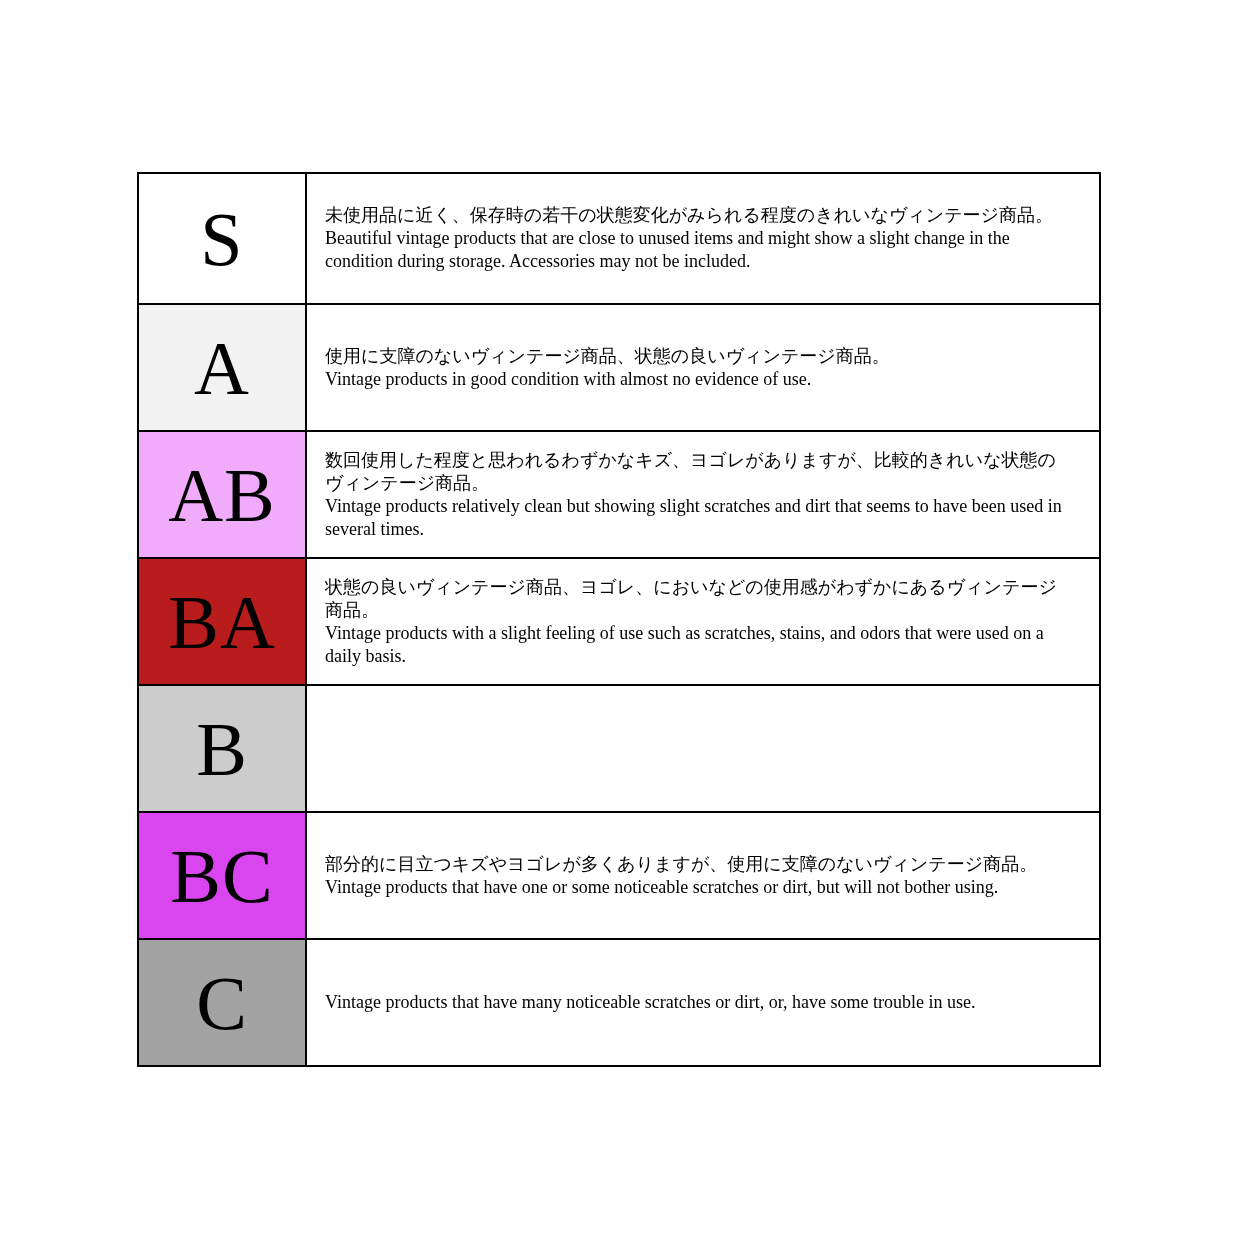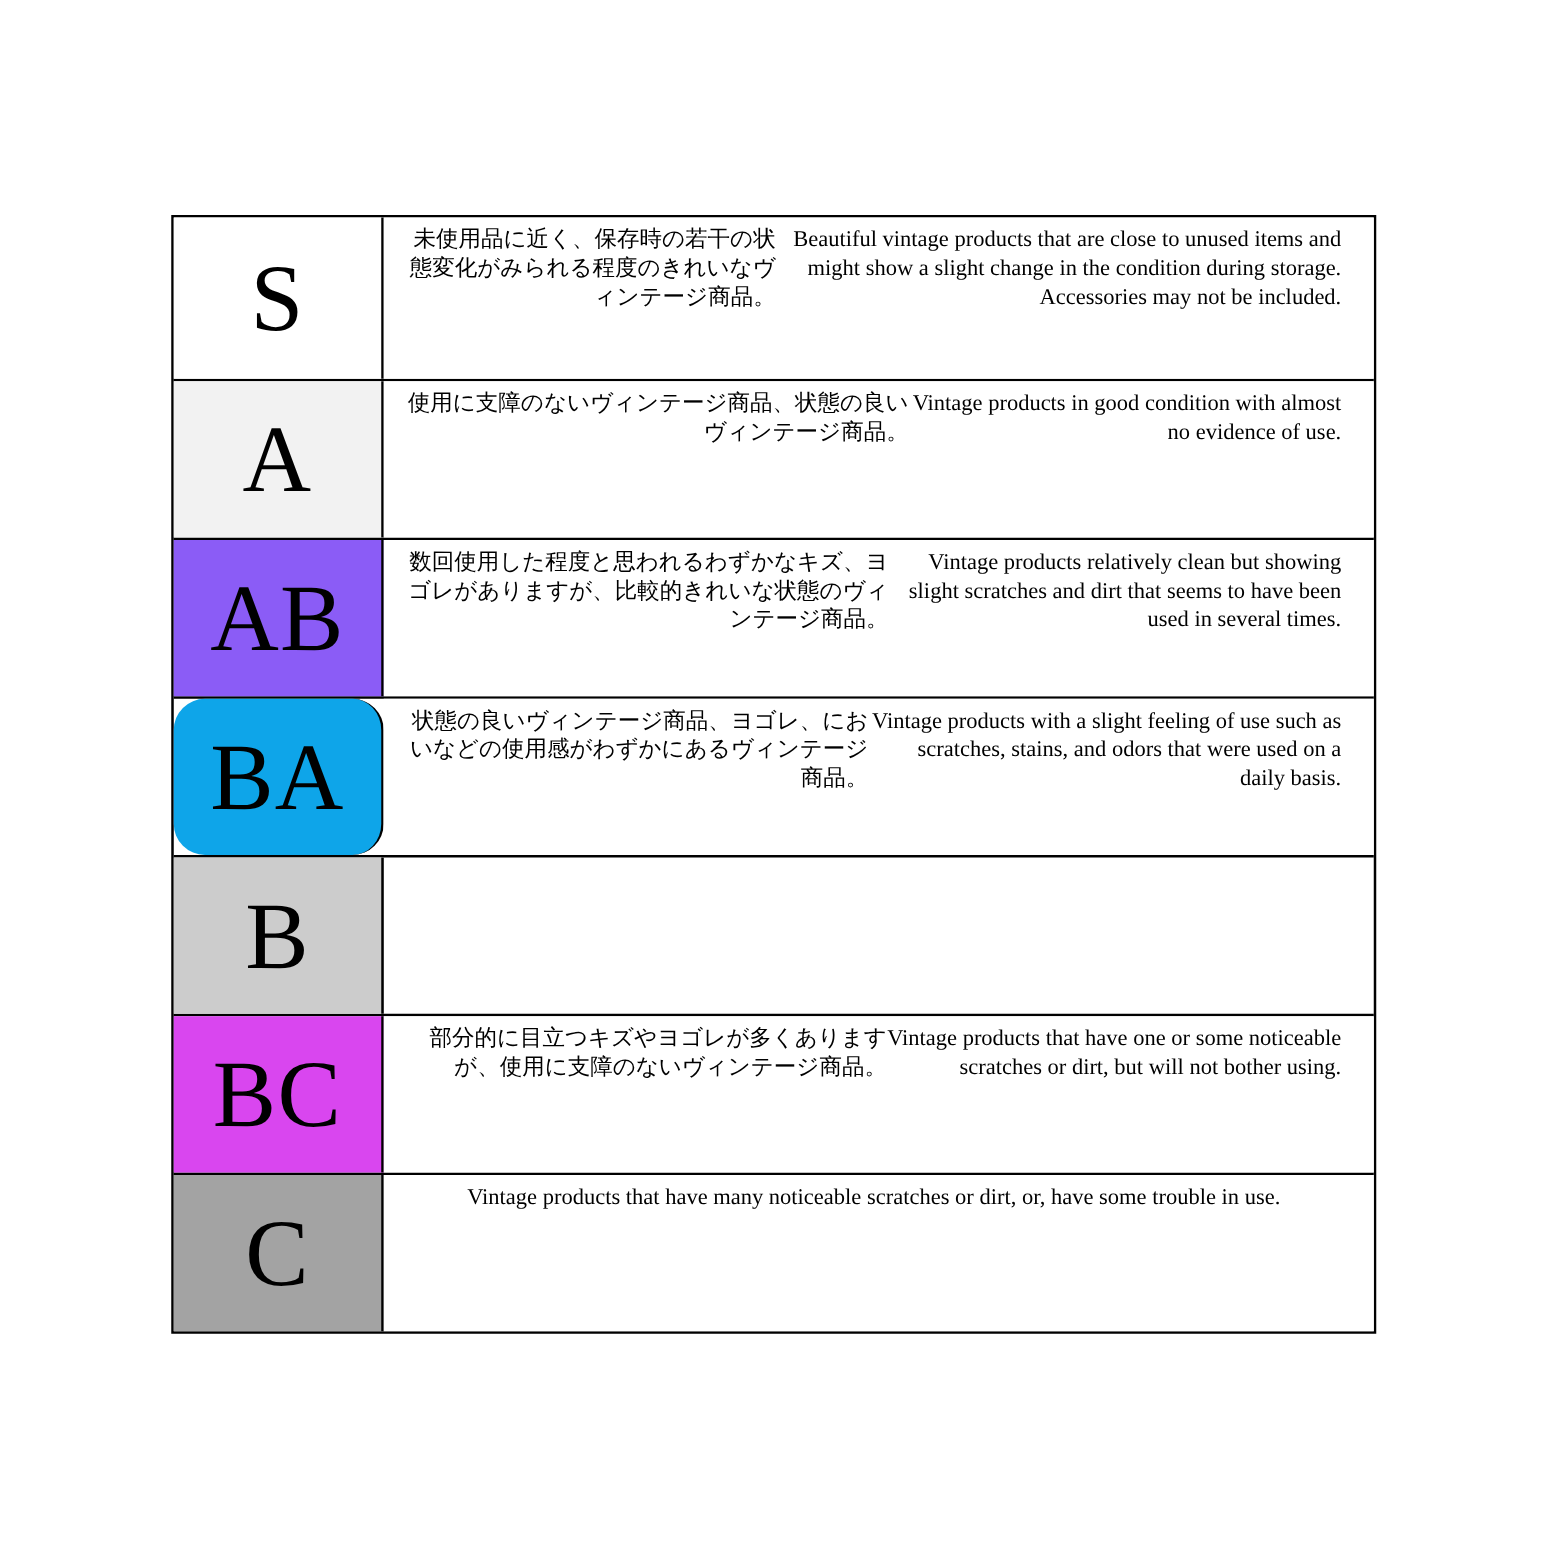--- a/index.html
+++ b/index.html
@@ -45,23 +45,23 @@
     font-size: 76px;
     line-height: 1;
     letter-spacing: 1px;
     color: #000000;
   }
   .desc-cell {
     flex: 1 1 auto;
     box-sizing: border-box;
     padding: 6px 26px 6px 18px;
     display: flex;
+    flex-direction: column;
     justify-content: center;
     background: #ffffff;
-    text-align: right;
   }
   .desc-jp, .desc-en {
     font-size: 18px;
     line-height: 23px;
   }
 </style>
 </head>
 <body>
 
 <div class="grade-table">
@@ -80,31 +80,31 @@
     <div class="grade-cell" style="background: rgb(242, 242, 242);">
       <span class="grade-letter">A</span>
     </div>
     <div class="desc-cell">
       <div class="desc-jp">使用に支障のないヴィンテージ商品、状態の良いヴィンテージ商品。</div>
       <div class="desc-en">Vintage products in good condition with almost no evidence of use.</div>
     </div>
   </div>
 
   <div class="grade-row">
-    <div class="grade-cell" style="background: #8b5cf6;">
+    <div class="grade-cell" style="background: #f0abfc;">
       <span class="grade-letter">AB</span>
     </div>
     <div class="desc-cell">
       <div class="desc-jp">数回使用した程度と思われるわずかなキズ、ヨゴレがありますが、比較的きれいな状態のヴィンテージ商品。</div>
       <div class="desc-en">Vintage products relatively clean but showing slight scratches and dirt that seems to have been used in several times.</div>
     </div>
   </div>
 
   <div class="grade-row">
-    <div class="grade-cell" style="background: #0ea5e9; border-radius: 25px;">
+    <div class="grade-cell" style="background: #b91c1c;">
       <span class="grade-letter">BA</span>
     </div>
     <div class="desc-cell">
       <div class="desc-jp">状態の良いヴィンテージ商品、ヨゴレ、においなどの使用感がわずかにあるヴィンテージ商品。</div>
       <div class="desc-en">Vintage products with a slight feeling of use such as scratches, stains, and odors that were used on a daily basis.</div>
     </div>
   </div>
 
   <div class="grade-row">
     <div class="grade-cell" style="background: rgb(204, 204, 204);">

